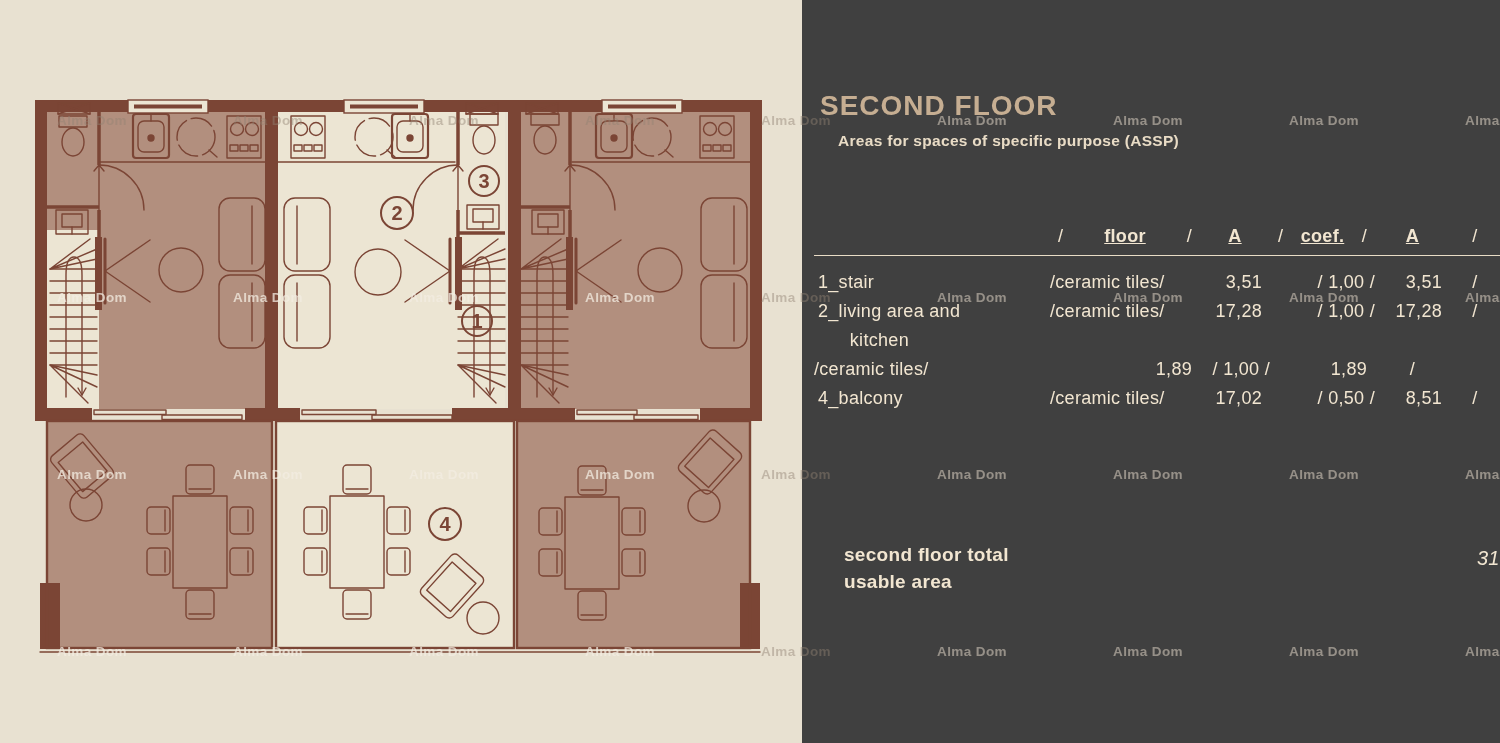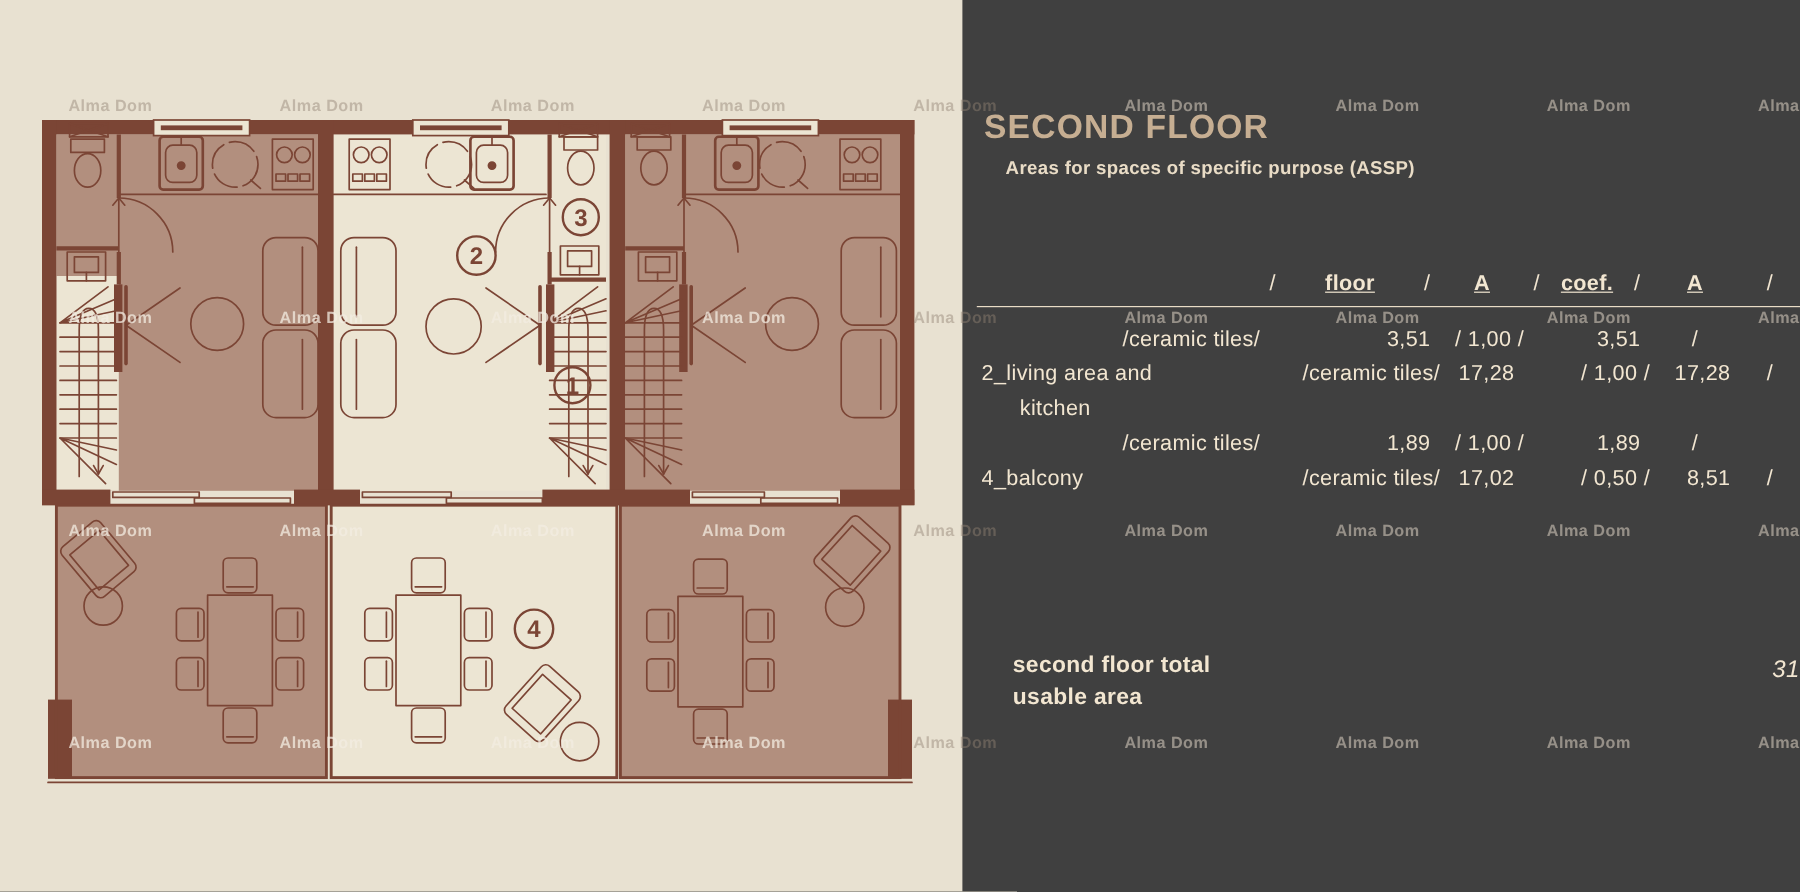--- a/index.html
+++ b/index.html
@@ -14,38 +14,38 @@
   .panel-subtitle{position:absolute;left:36px;top:132px;font-size:15.5px;font-weight:bold;
                   letter-spacing:.3px;color:#e9dcc6;}
 
   .assp-table{position:absolute;left:12px;right:0;top:226px;font-size:18px;letter-spacing:.3px;}
   .trow{display:grid;grid-template-columns:236px 150px 70px 105px 75px 50px;align-items:start;}
   .thead{border-bottom:1.5px solid #e9dcc6;padding-bottom:8px;}
   .tbody{padding-top:12px;}
   .tbody .trow{line-height:29px;}
   .c{min-height:1px;}
   .c.name{padding-left:4px;white-space:pre-wrap;}
-  .c.floorc{text-align:right;}
+  .c.floorc{text-align:left;}
   .c.spread{display:flex;justify-content:space-between;padding:0 8px;}
   .c.a,.c.a2{text-align:right;padding-right:8px;}
   .c.coef{text-align:right;}
   .c.end{text-align:center;}
   .c.center{text-align:center;}
   .bold{font-weight:bold;text-decoration:underline;}
 
   .total-row{position:absolute;left:18px;right:33px;top:541px;display:flex;
              justify-content:space-between;align-items:flex-start;}
   .total-label{font-size:19px;font-weight:bold;line-height:27px;white-space:pre-wrap;letter-spacing:.3px;margin-left:24px;}
   .total-value{font-size:20px;margin-top:6px;letter-spacing:.3px;font-style:italic;}
   .total-value b{font-weight:bold;}
 
   
   #watermarks{position:absolute;inset:0;pointer-events:none;}
   .wm{position:absolute;transform:translate(-50%,-50%);font-size:13.5px;font-weight:bold;
-      letter-spacing:.4px;white-space:nowrap;}
+      letter-spacing:.4px;white-space:nowrap;margin-top:32px;}
 
   
   .plan-side{position:absolute;left:0;top:0;width:802px;height:743px;}
   svg .w{fill:#7b4535;stroke:none;}
   svg .fd{fill:#b28f7e;stroke:none;}
   svg .fl{fill:#ece5d3;stroke:none;}
   svg .ln{fill:none;stroke:#7b4535;stroke-width:1.4;stroke-linecap:round;stroke-linejoin:round;}
   svg .tw{fill:none;stroke:#7b4535;stroke-width:3.5;}
   svg .pp{fill:none;stroke:#7b4535;stroke-width:2.4;}
   svg .numc circle{fill:none;stroke:#7b4535;stroke-width:2;}
@@ -289,20 +289,21 @@
           <span>/</span>
           <span class="bold">coef.</span>
           <span>/</span>
         </div>
         <div class="c center bold">A</div>
         <div class="c end">/</div>
       </div>
 
       <div class="tbody">
         <div class="trow">
+          <div class="c name">1_stair</div>
           <div class="c floorc">/ceramic tiles/</div>
           <div class="c a">3,51</div>
           <div class="c coef">/ 1,00 /</div>
           <div class="c a2">3,51</div>
           <div class="c end">/</div>
         </div>
         <div class="trow">
           <div class="c name">2_living area and
       kitchen</div>
           <div class="c floorc">/ceramic tiles/</div>

